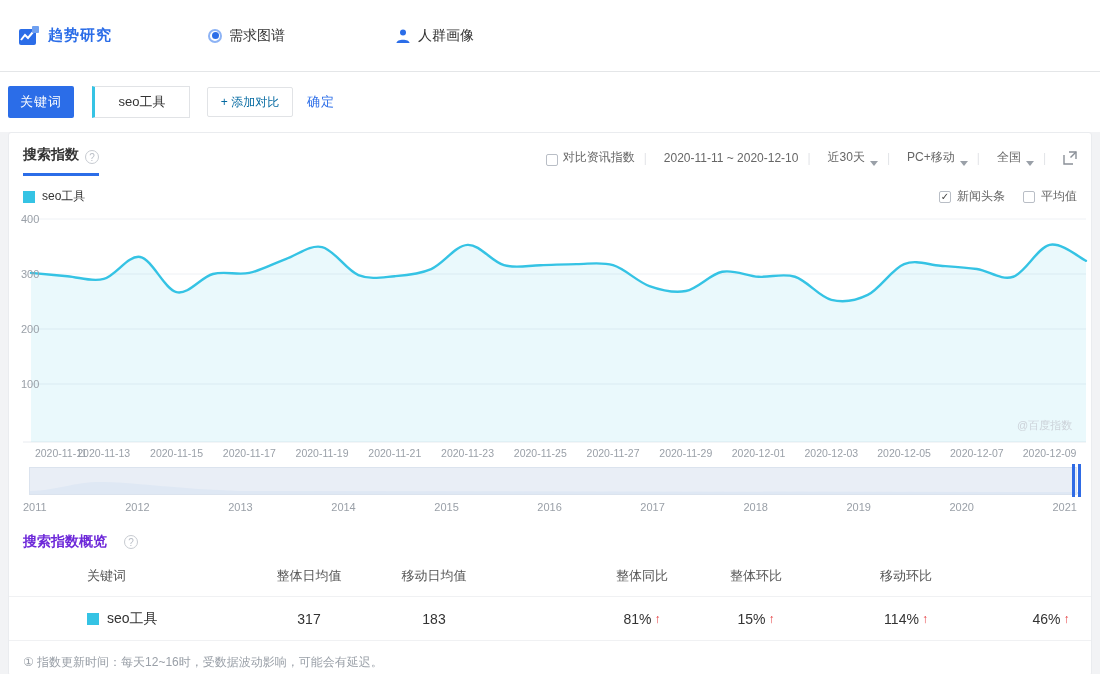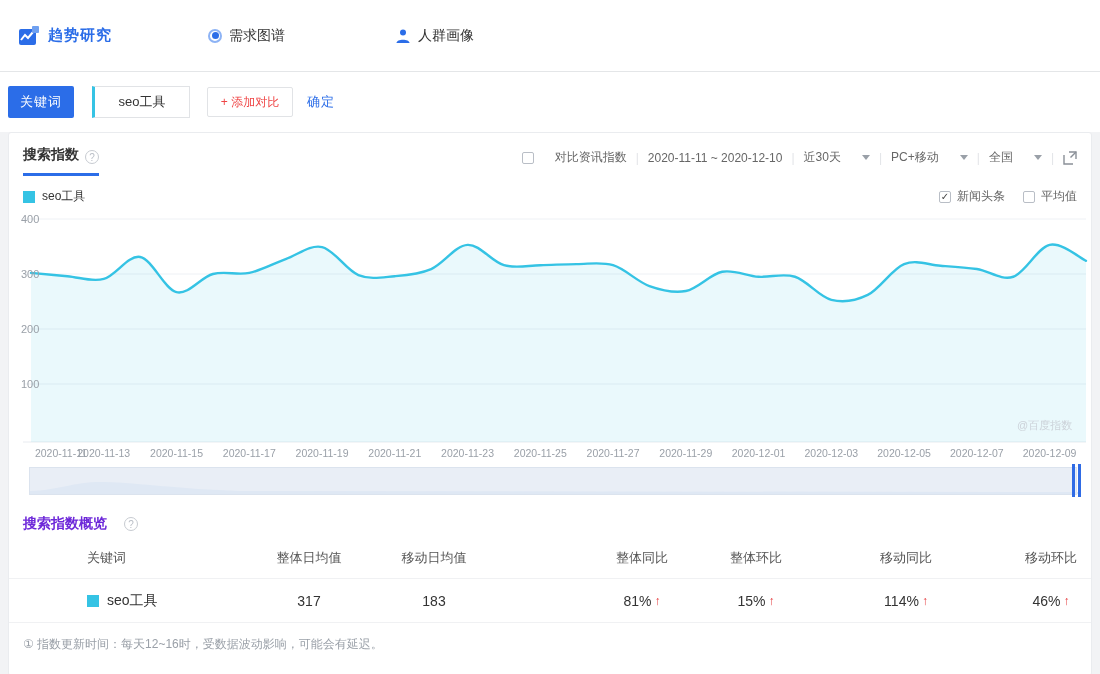--- a/index.html
+++ b/index.html
@@ -20,38 +20,38 @@
                 display:inline-flex; align-items:center; justify-content:center; }
   .radio-icon i { width:7px; height:7px; border-radius:50%; background:#2b6de8; display:block; }
   
   .toolbar { height:60px; background:#fff; display:flex; align-items:center; padding-left:8px; }
   .kw-btn { background:#2b6de8; color:#fff; font-size:13px; border:none; width:66px; height:32px;
             border-radius:2px; letter-spacing:1px; cursor:pointer; }
   .kw-input { margin-left:18px; width:98px; height:32px; background:#fff; border:1px solid #e1e3e6;
               border-left:3px solid #35c3e4; display:flex; align-items:center; justify-content:center;
               font-size:13px; color:#333; cursor:text; }
   .add-cmp { margin-left:17px; width:86px; height:30px; background:#fff; border:1px solid #e1e3e6;
-             border-radius:2px; font-size:12px; color:#ef4444; cursor:pointer; }
+             border-radius:2px; font-size:12px; color:#0369a1; cursor:pointer; }
   .confirm { margin-left:14px; color:#2b6de8; font-size:13px; text-decoration:none; letter-spacing:1px; }
   
   .panel { margin:0 8px; background:#fff; border:1px solid #eaecef; border-radius:3px;
            height:544px; position:relative; }
   .chart-head { display:flex; justify-content:space-between; align-items:flex-start;
                 padding:13px 14px 0 14px; }
   .tab { font-size:14px; font-weight:bold; color:#333; display:inline-flex; align-items:flex-end; gap:6px;
          padding-bottom:9px; border-bottom:3px solid #2b6de8; cursor:pointer; }
   .q-icon { width:14px; height:14px; border-radius:50%; border:1px solid #c7cbd1; color:#b9bec6;
             font-size:10px; font-weight:normal; display:inline-flex; align-items:center; justify-content:center; }
   .q-icon::after { content:"?"; }
   .controls { display:flex; align-items:center; gap:9px; font-size:12px; color:#666; margin-top:3px; }
   .controls .sep { color:#e3e5e8; font-size:12px; }
   .cb { width:12px; height:12px; border:1px solid #b9bec6; border-radius:2px; background:#fff;
         display:inline-flex; align-items:center; justify-content:center; font-size:10px; color:#444; }
   .cb.checked::after { content:"\2713"; line-height:1; }
-  .ctrl { display:flex; align-items:center; gap:21px; cursor:pointer; }
+  .ctrl { display:flex; align-items:flex-end; gap:5px; cursor:pointer;margin-left:8px; }
   .caret { width:0; height:0; border-left:4px solid transparent; border-right:4px solid transparent;
            border-top:5px solid #9aa0a8; display:inline-block; }
   .legend-row { display:flex; justify-content:space-between; align-items:center; padding:12px 14px 0 14px; }
   .legend { display:flex; align-items:center; gap:7px; font-size:12px; color:#333; cursor:pointer; }
   .legend-swatch { width:12px; height:12px; background:#35c3e4; display:inline-block; }
   .opts { display:flex; align-items:center; gap:18px; font-size:12px; color:#666;padding-left:12px; }
   .opt { display:flex; align-items:center; gap:6px; cursor:pointer; }
   #trend-svg { display:block; margin-top:2px; }
   
   .slider-wrap { position:relative; margin:4px 14px 0 20px; height:28px; }
@@ -212,35 +212,47 @@
     <div class="slider-track">
       <svg width="1048" height="27" viewBox="0 0 1048 27">
         <path d="M0,27 L0,24 C30,23 45,14 75,15 C110,16 150,22 210,24 L1048,25 L1048,27 Z" fill="#dfe8f4"></path>
       </svg>
     </div>
     <div class="slider-handle">
         <i></i>
         <i></i>
       </div>
   </div>
+  <div class="years" id="years-row">
+      <span>2011</span>
+      <span>2012</span>
+      <span>2013</span>
+      <span>2014</span>
+      <span>2015</span>
+      <span>2016</span>
+      <span>2017</span>
+      <span>2018</span>
+      <span>2019</span>
+      <span>2020</span>
+      <span>2021</span>
+    </div>
 
   <div class="overview">
     <div class="ov-title">
       <span>搜索指数概览</span>
       <span class="q-icon"></span>
     </div>
 
     <div class="tbl-head">
       <div class="c-kw">关键词</div>
       <div class="c-num">整体日均值</div>
       <div class="c-num">移动日均值</div>
       <div></div>
       <div class="c-num">整体同比</div>
       <div class="c-num">整体环比</div>
-      <div class="c-num">移动同比</div>
       <div class="c-num">移动环比</div>
     </div>
 
     <div class="tbl-row">
       <div class="c-kw">
         <span class="legend-swatch"></span>
         <span>seo工具</span>
       </div>
       <div class="c-num">317</div>
       <div class="c-num">183</div>

